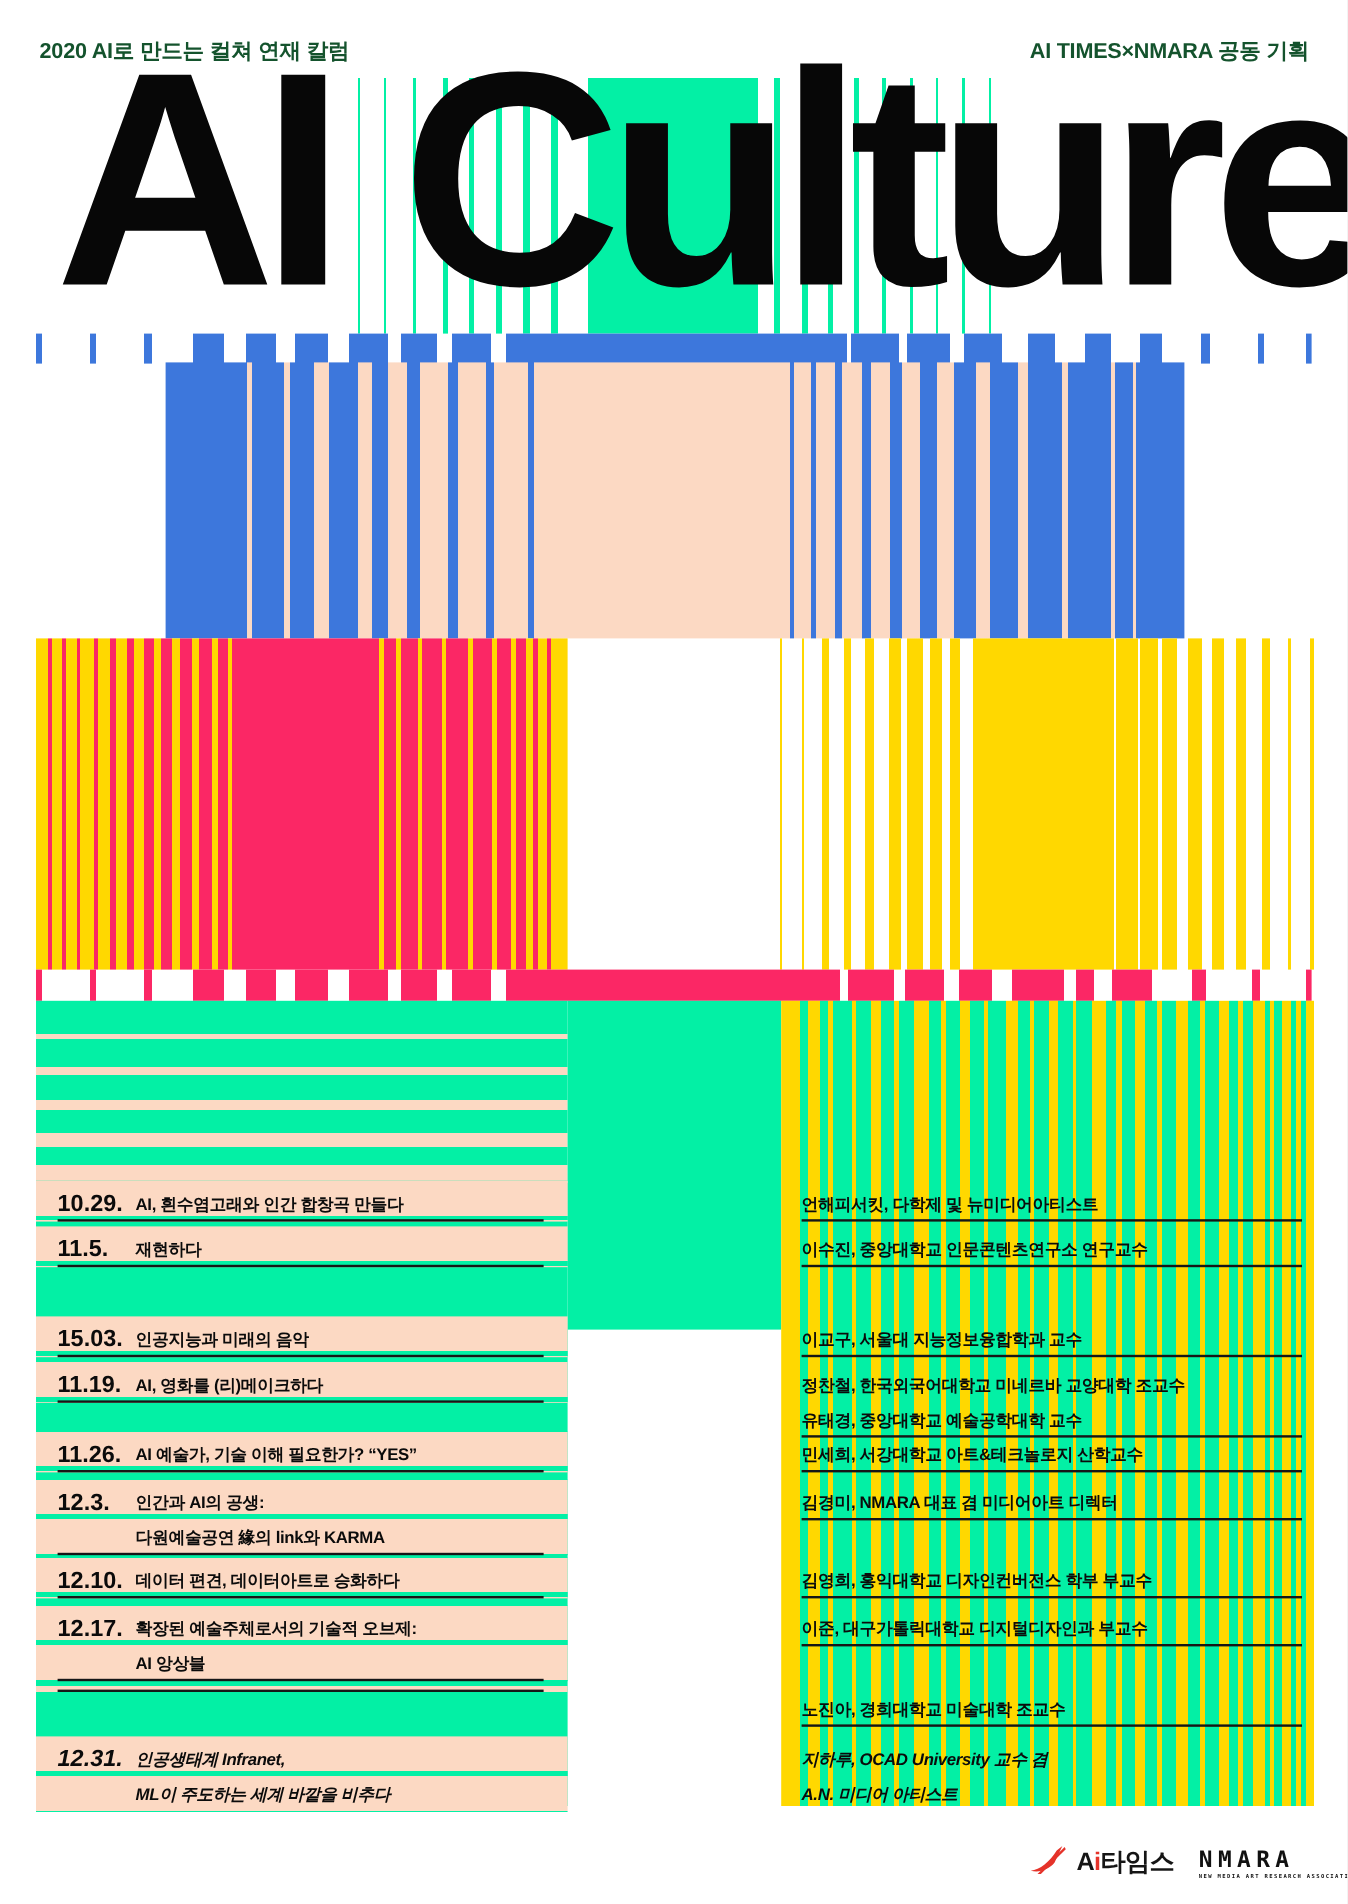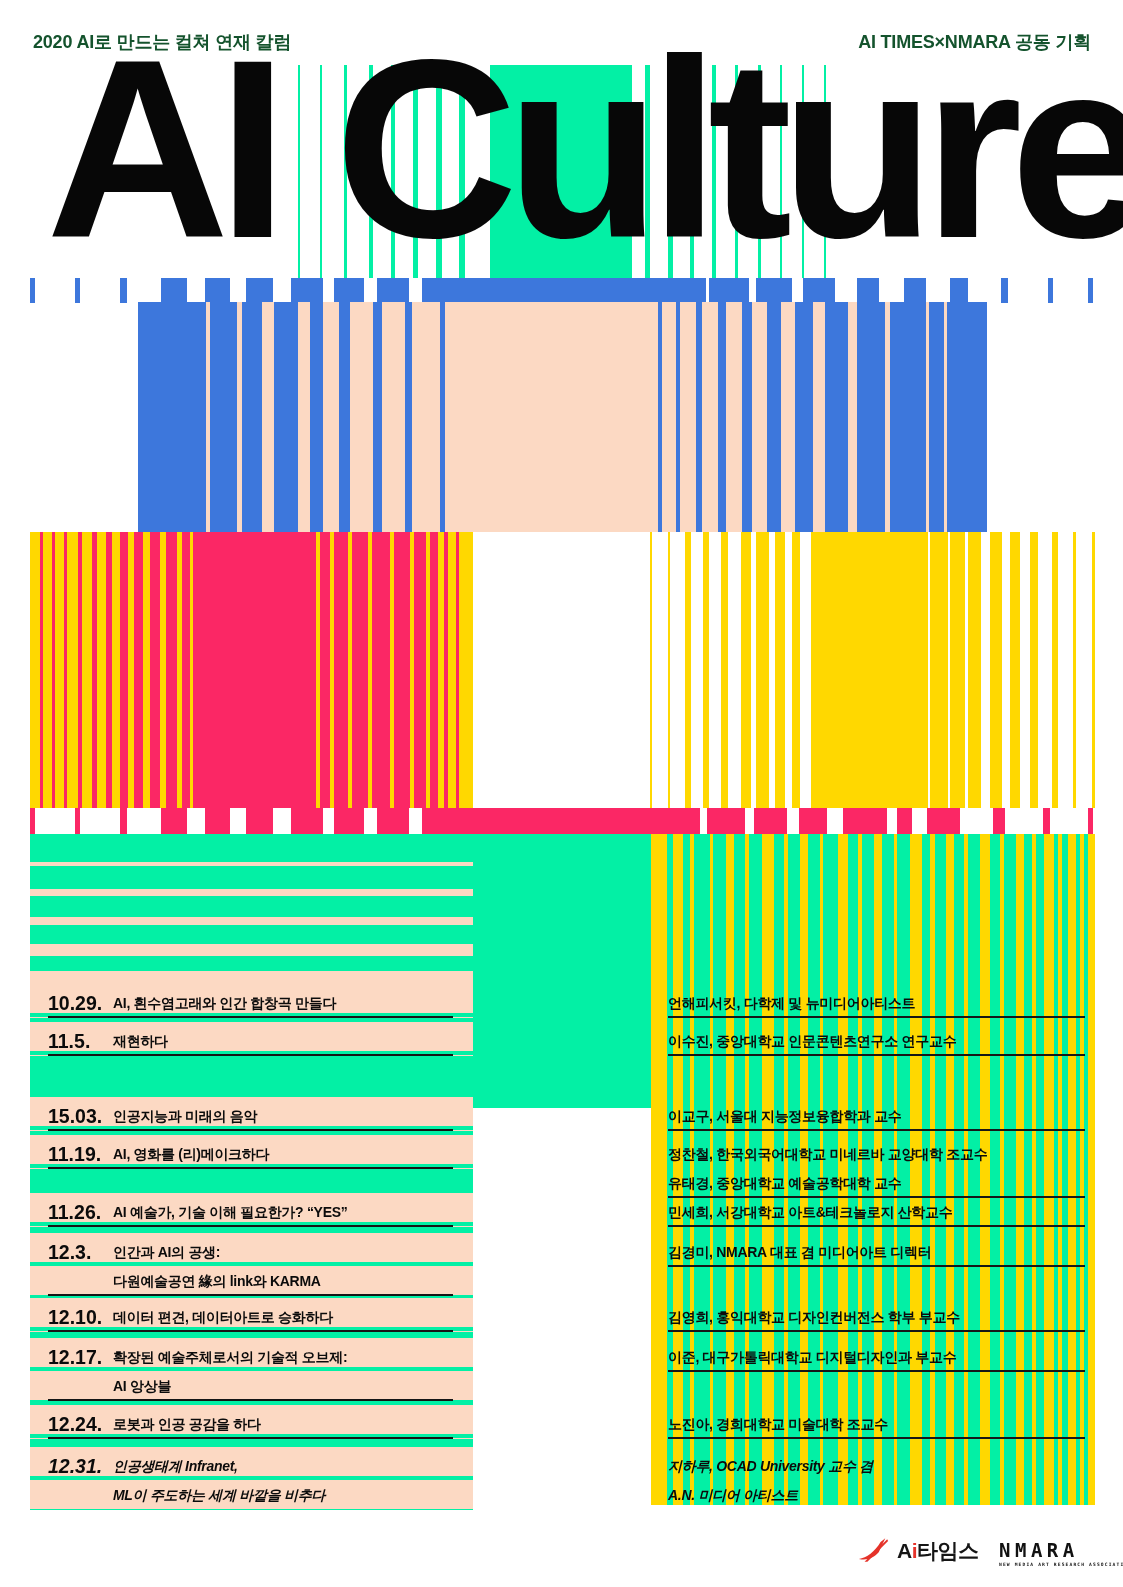--- a/index.html
+++ b/index.html
@@ -211,26 +211,20 @@
         <div class="spacer"></div>
         <div class="cell-right">
           <div class="speaker">
             <div>이준, 대구가톨릭대학교 디지털디자인과 부교수</div>
           </div>
           <div class="divider"></div>
         </div>
       </div>
       <div class="srow" style="height: 42px;">
         <div class="cell-left">
-          <div class="inner">
-            <span class="date">12.24.</span>
-            <div class="titles">
-              <div>로봇과 인공 공감을 하다</div>
-            </div>
-          </div>
           <div class="divider"></div>
         </div>
         <div class="spacer"></div>
         <div class="cell-right">
           <div class="speaker">
             <div>노진아, 경희대학교 미술대학 조교수</div>
           </div>
           <div class="divider"></div>
         </div>
       </div>

